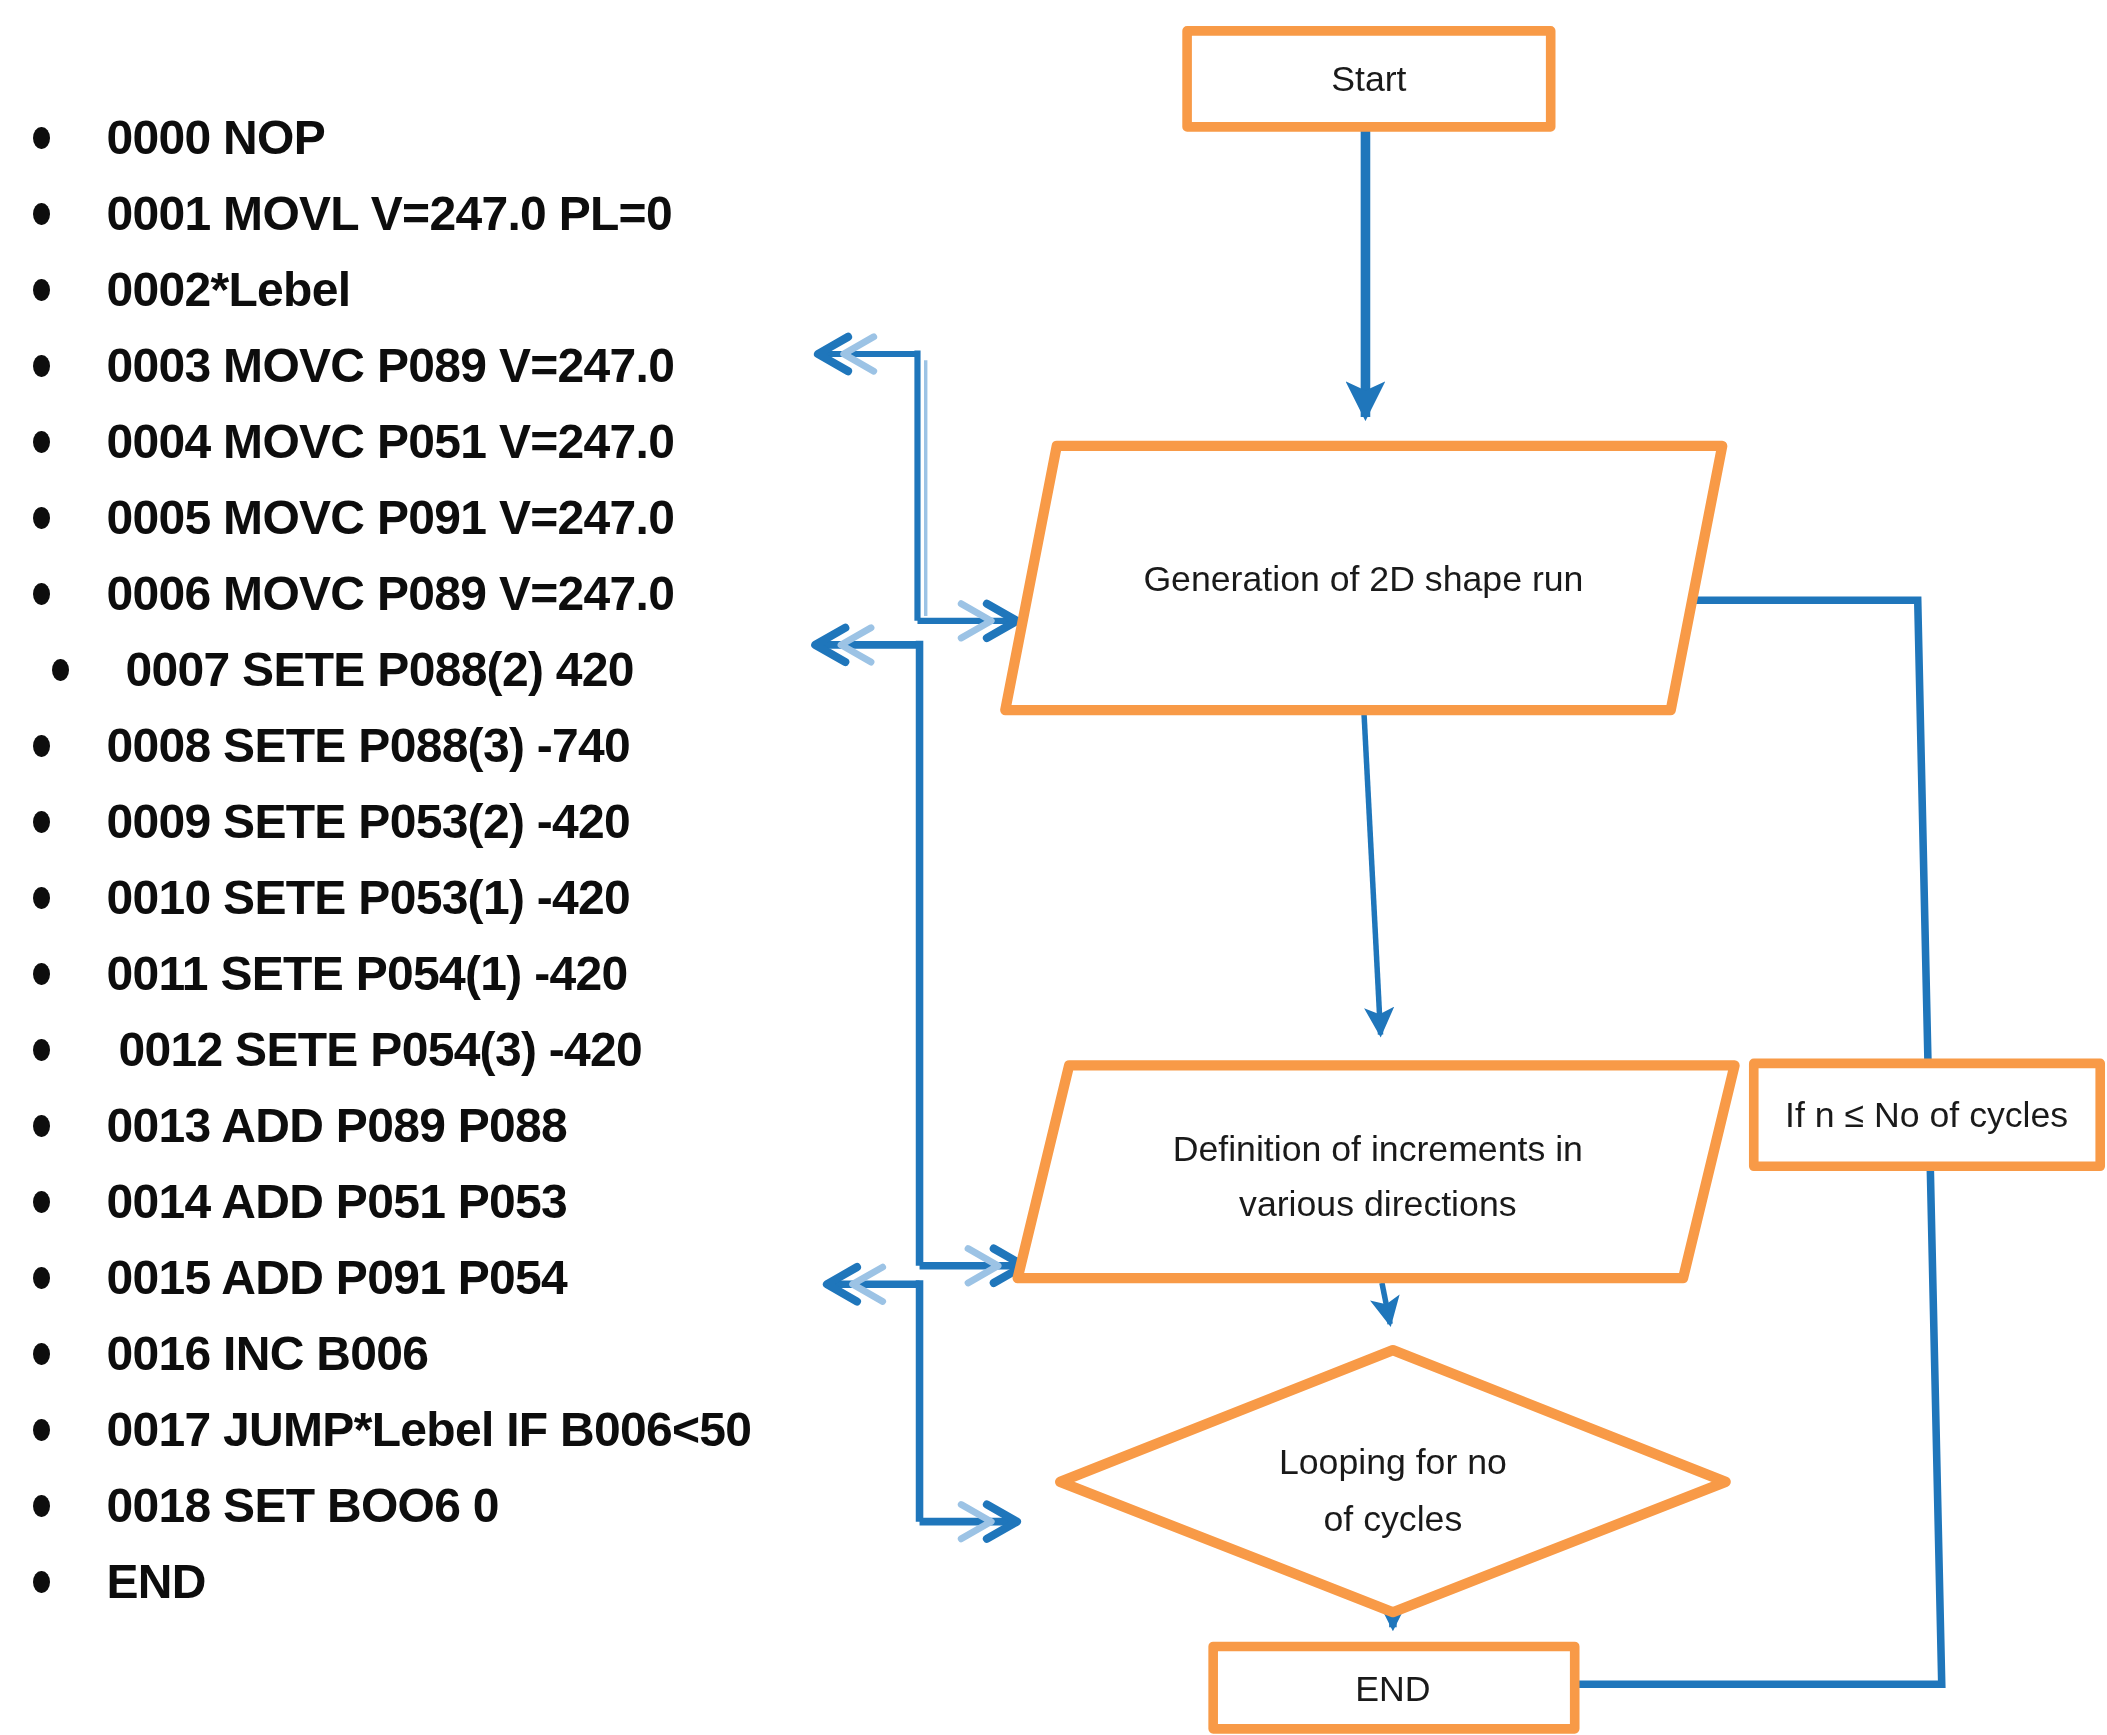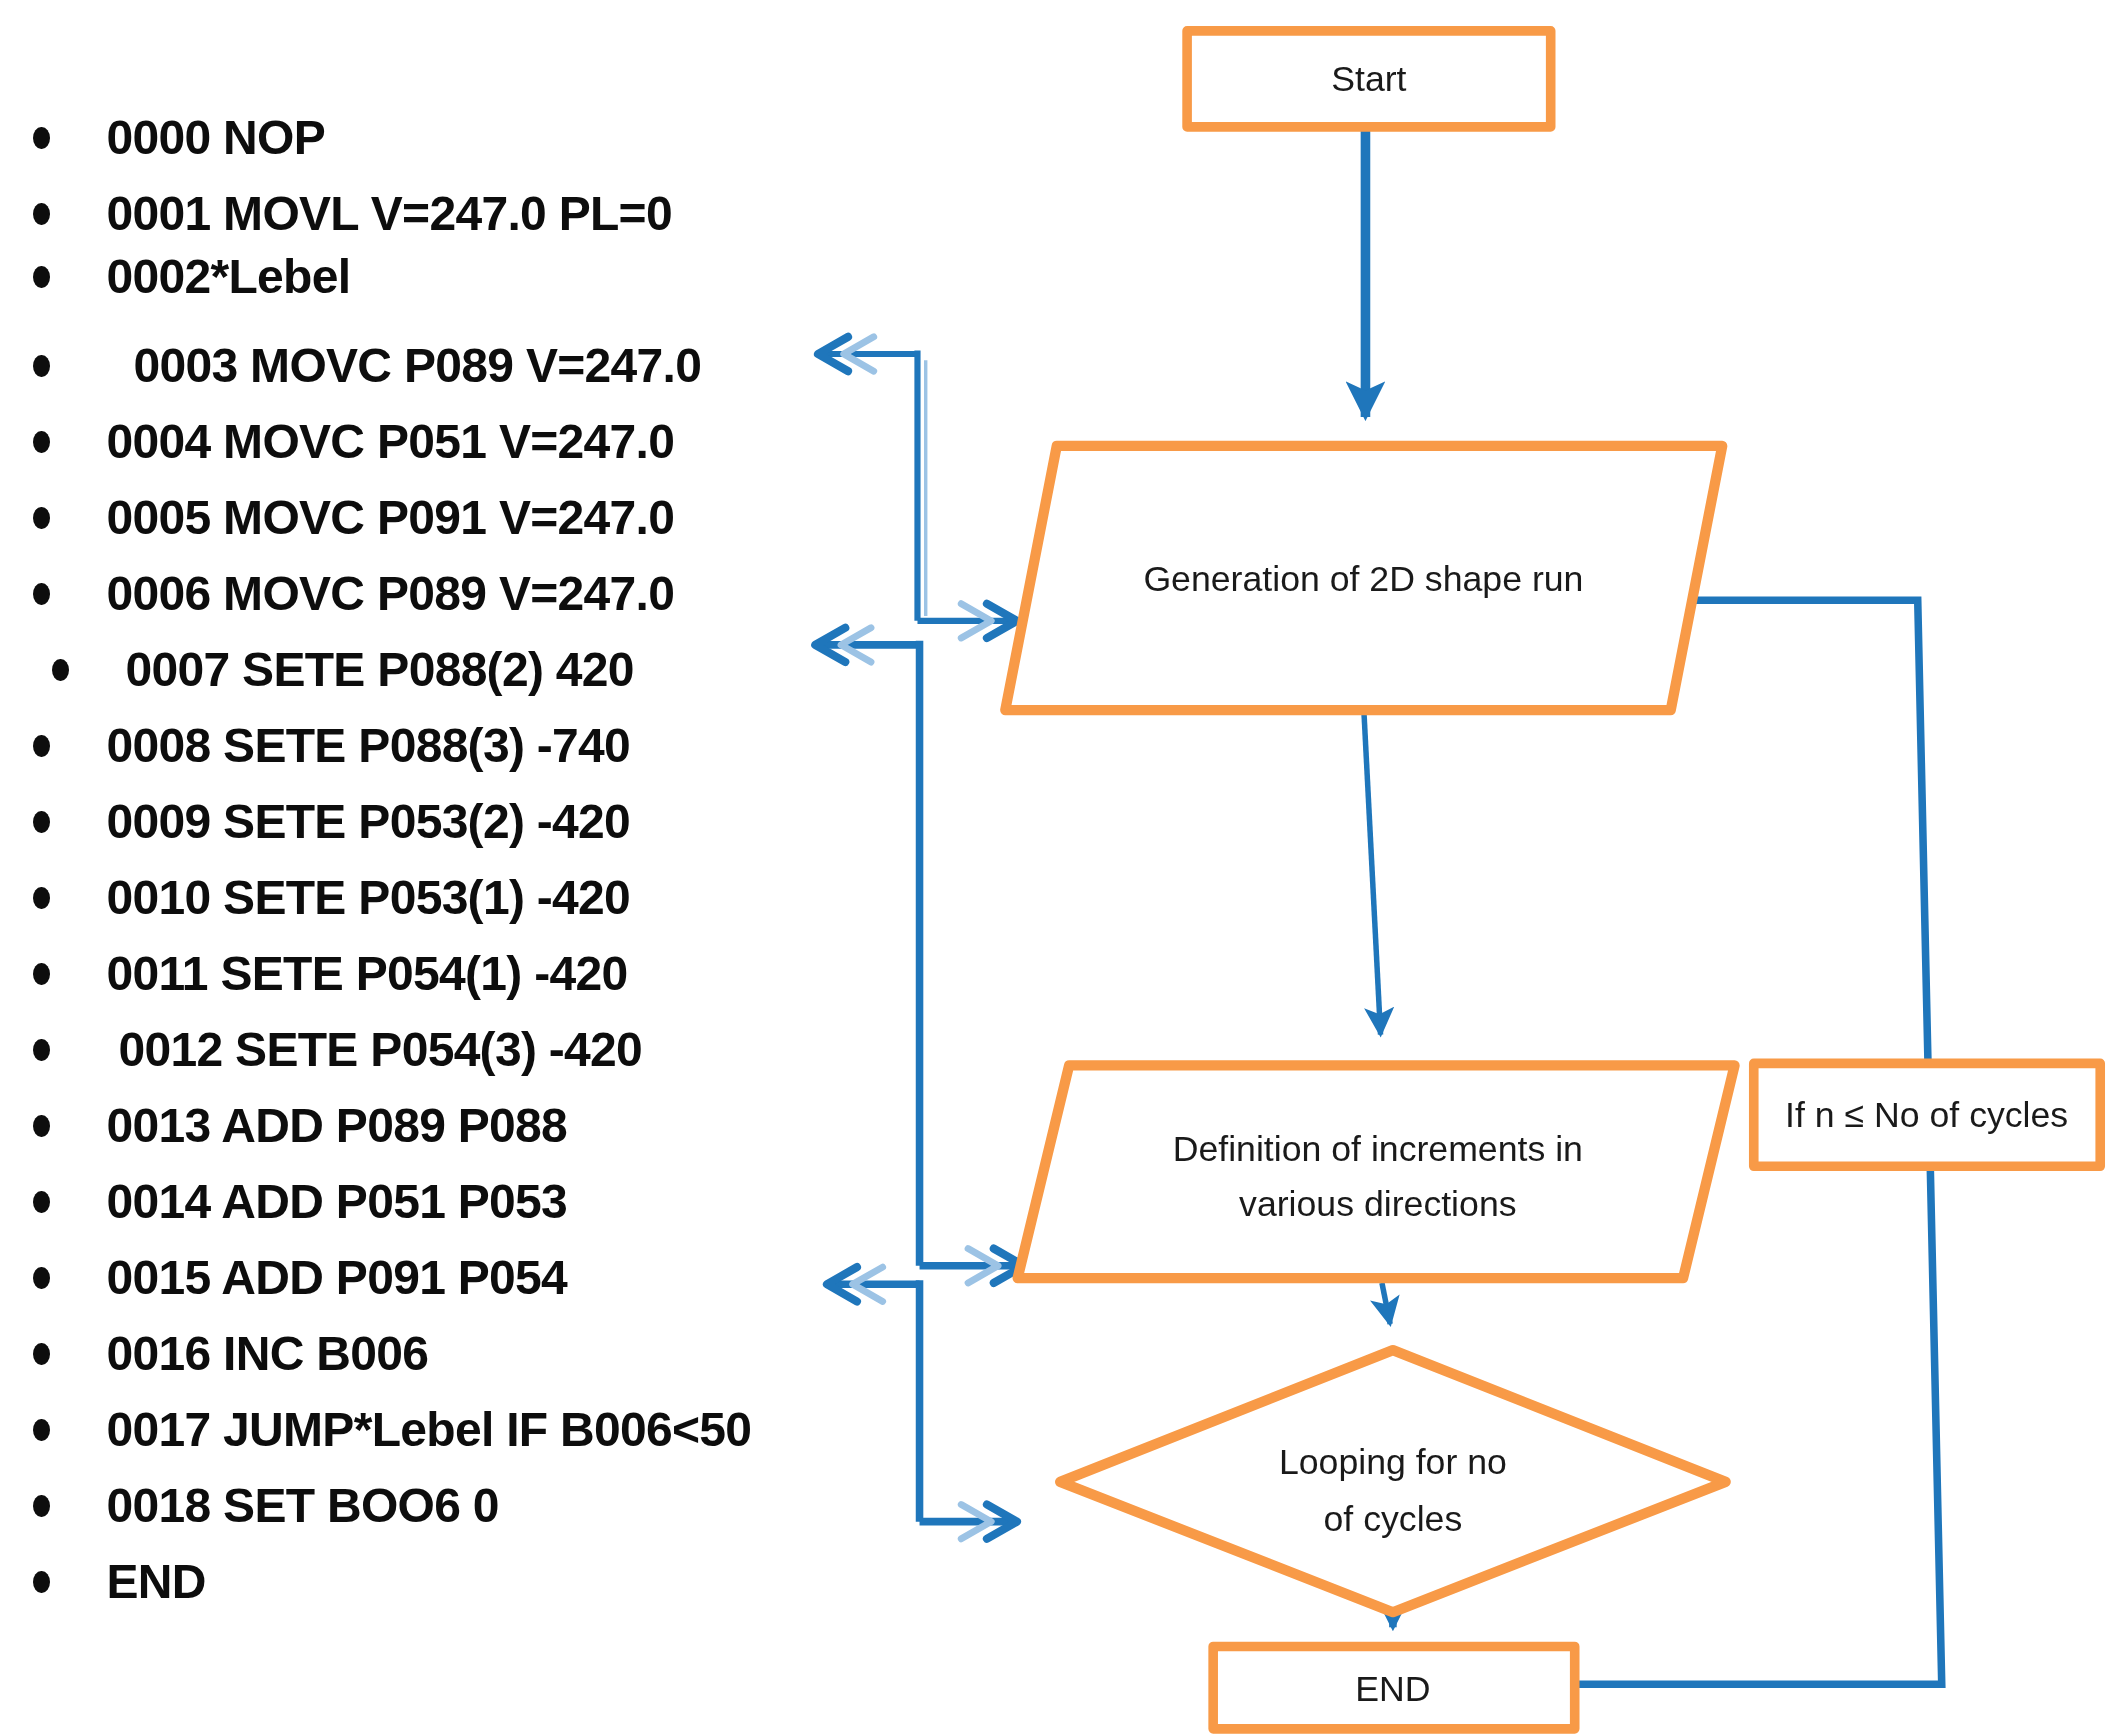--- a/index.html
+++ b/index.html
@@ -53,25 +53,25 @@
 
   <div id="program-listing">
       <div class="row" style="top: 99px;">
         <span class="bullet"></span>
         <span class="txt">0000 NOP</span>
       </div>
       <div class="row" style="top: 175px;">
         <span class="bullet"></span>
         <span class="txt">0001 MOVL V=247.0 PL=0</span>
       </div>
-      <div class="row" style="top: 238px;">
+      <div class="row" style="top: 251px;">
         <span class="bullet"></span>
         <span class="txt">0002*Lebel</span>
       </div>
-      <div class="row" style="top: 327px; gap: 27px;">
+      <div class="row" style="top: 327px;">
         <span class="bullet"></span>
         <span class="txt">0003 MOVC P089 V=247.0</span>
       </div>
       <div class="row" style="top: 403px;">
         <span class="bullet"></span>
         <span class="txt">0004 MOVC P051 V=247.0</span>
       </div>
       <div class="row" style="top: 479px;">
         <span class="bullet"></span>
         <span class="txt">0005 MOVC P091 V=247.0</span>

